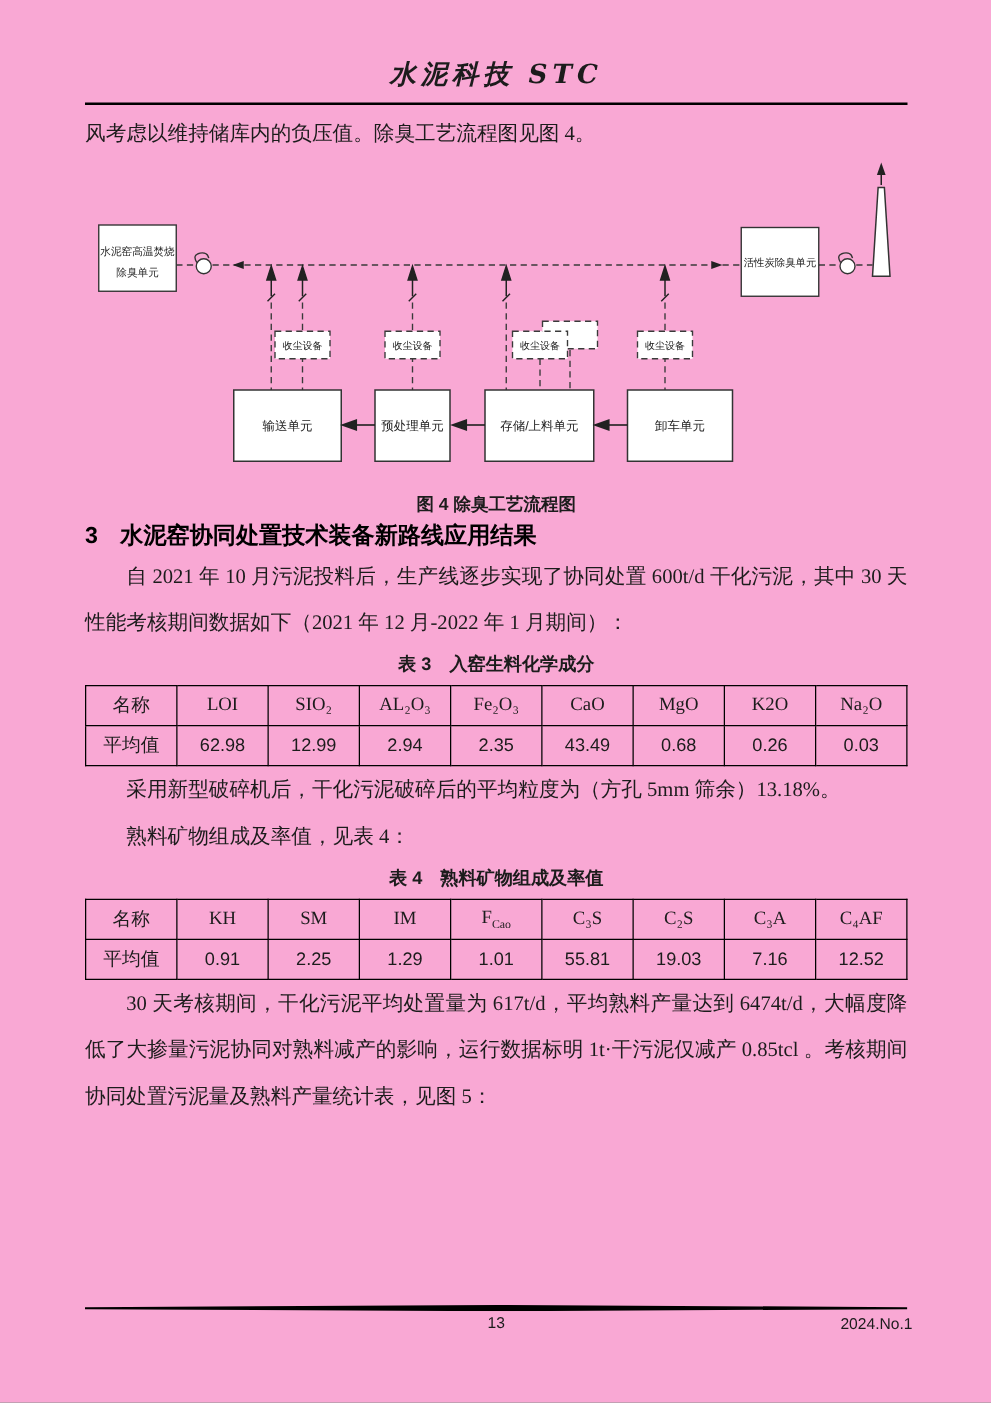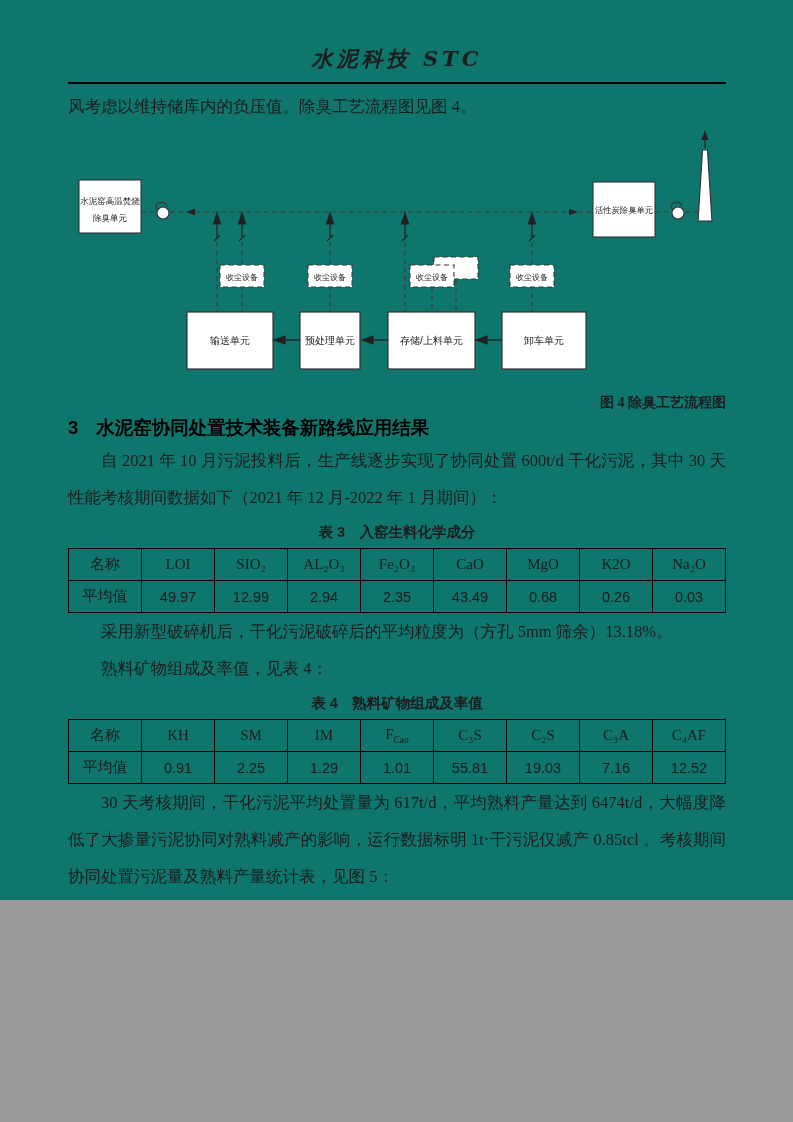--- a/index.html
+++ b/index.html
@@ -1,31 +1,31 @@
 <!DOCTYPE html>
 <html><head>
 <meta charset="utf-8">
 <style>
   html,body{margin:0;padding:0;background:#9a9a9a;}
   .page{
-    position:relative;width:793px;height:900px;margin:0 auto;background:#0f766e;
+    position:relative;width:793px;height:1122px;margin:0 auto;background:#f9a8d4;
     font-family:"Liberation Serif","DejaVu Serif",serif;color:#1c1c1c;overflow:hidden;
     box-sizing:border-box;padding:44px 67px 0 68px;
   }
   .journal-title{
     text-align:center;font-family:"DejaVu Serif","Liberation Serif",serif;
     font-size:21px;font-weight:bold;font-style:italic;letter-spacing:4px;line-height:30px;
   }
   .header-rule{height:2px;background:#000;margin-top:8px;}
   .intro-line{font-size:16.5px;line-height:26px;margin-top:10px;text-align:justify;}
   .diagram-wrap{position:relative;height:268px;margin-top:4px;}
   .diagram-wrap svg{position:absolute;left:-8px;top:0;}
   svg text{font-family:"Liberation Sans","DejaVu Sans",sans-serif;fill:#222;}
   .fig-caption{
-    text-align:right;font-family:Liberation Serif, serif;
+    text-align:center;font-family:Liberation Sans, sans-serif;
     font-weight:bold;font-size:14px;line-height:22px;
   }
   .sec-heading{
     font-family:"Liberation Sans","DejaVu Sans",sans-serif;font-weight:bold;
     font-size:18.5px;line-height:28px;color:#000;
   }
   .sec-heading .sec-num{margin-right:18px;}
   .body-para{font-size:16.5px;line-height:37px;text-align:justify;text-indent:2em;margin:0;}
   .tbl-caption{
     text-align:center;font-family:"Liberation Sans","DejaVu Sans",sans-serif;
@@ -183,21 +183,21 @@
       <th>SIO₂</th>
       <th>AL₂O₃</th>
       <th>Fe₂O₃</th>
       <th>CaO</th>
       <th>MgO</th>
       <th>K2O</th>
       <th>Na₂O</th>
     </tr>
     <tr>
       <td class="zh-cell">平均值</td>
-      <td class="num">49.97</td>
+      <td class="num">62.98</td>
       <td class="num">12.99</td>
       <td class="num">2.94</td>
       <td class="num">2.35</td>
       <td class="num">43.49</td>
       <td class="num">0.68</td>
       <td class="num">0.26</td>
       <td class="num">0.03</td>
     </tr>
   </tbody>
     </table>

